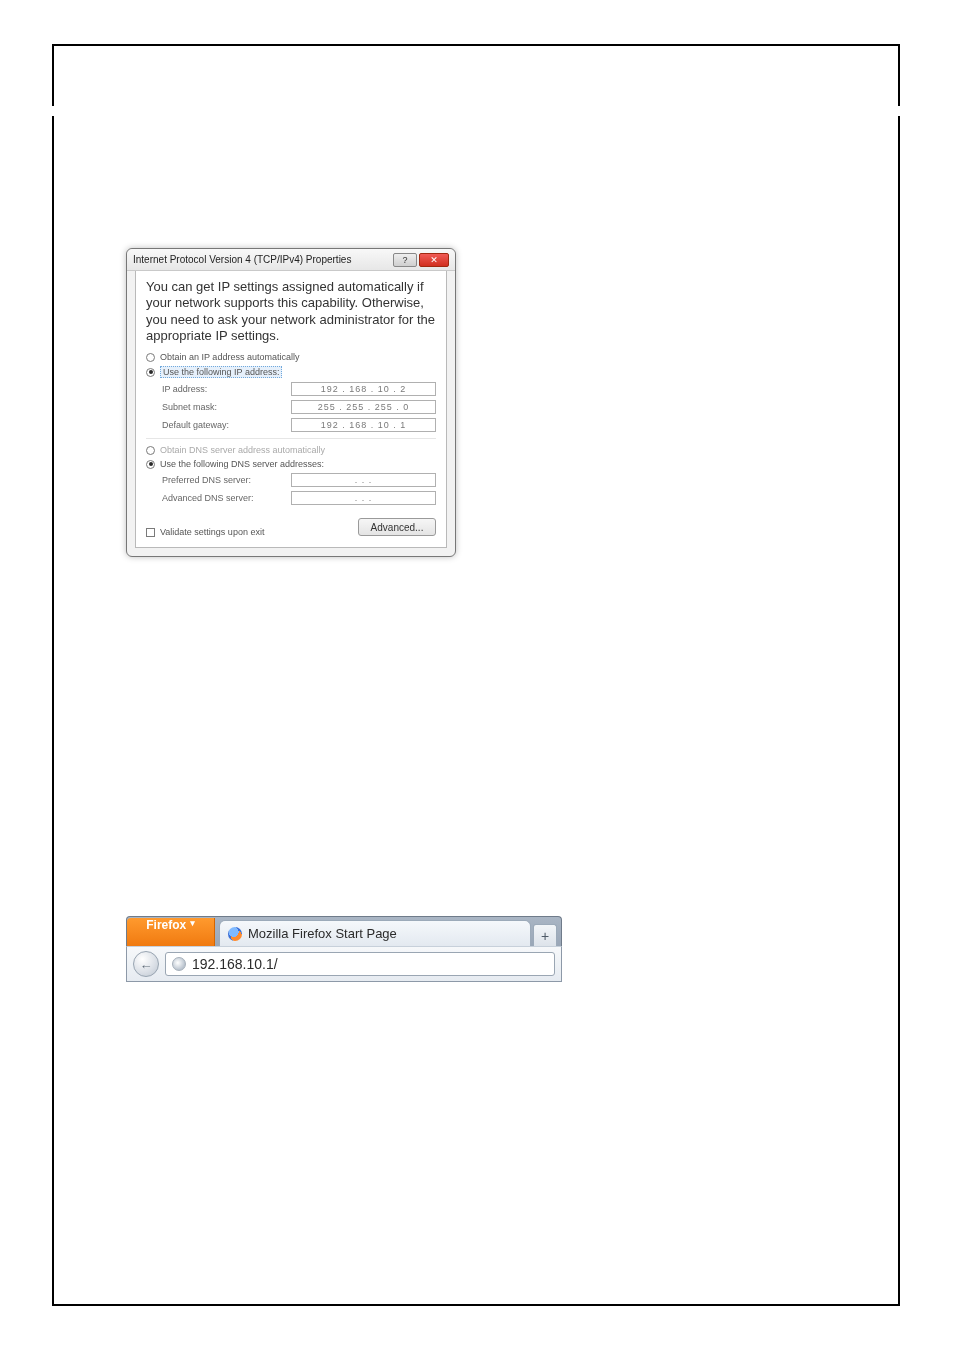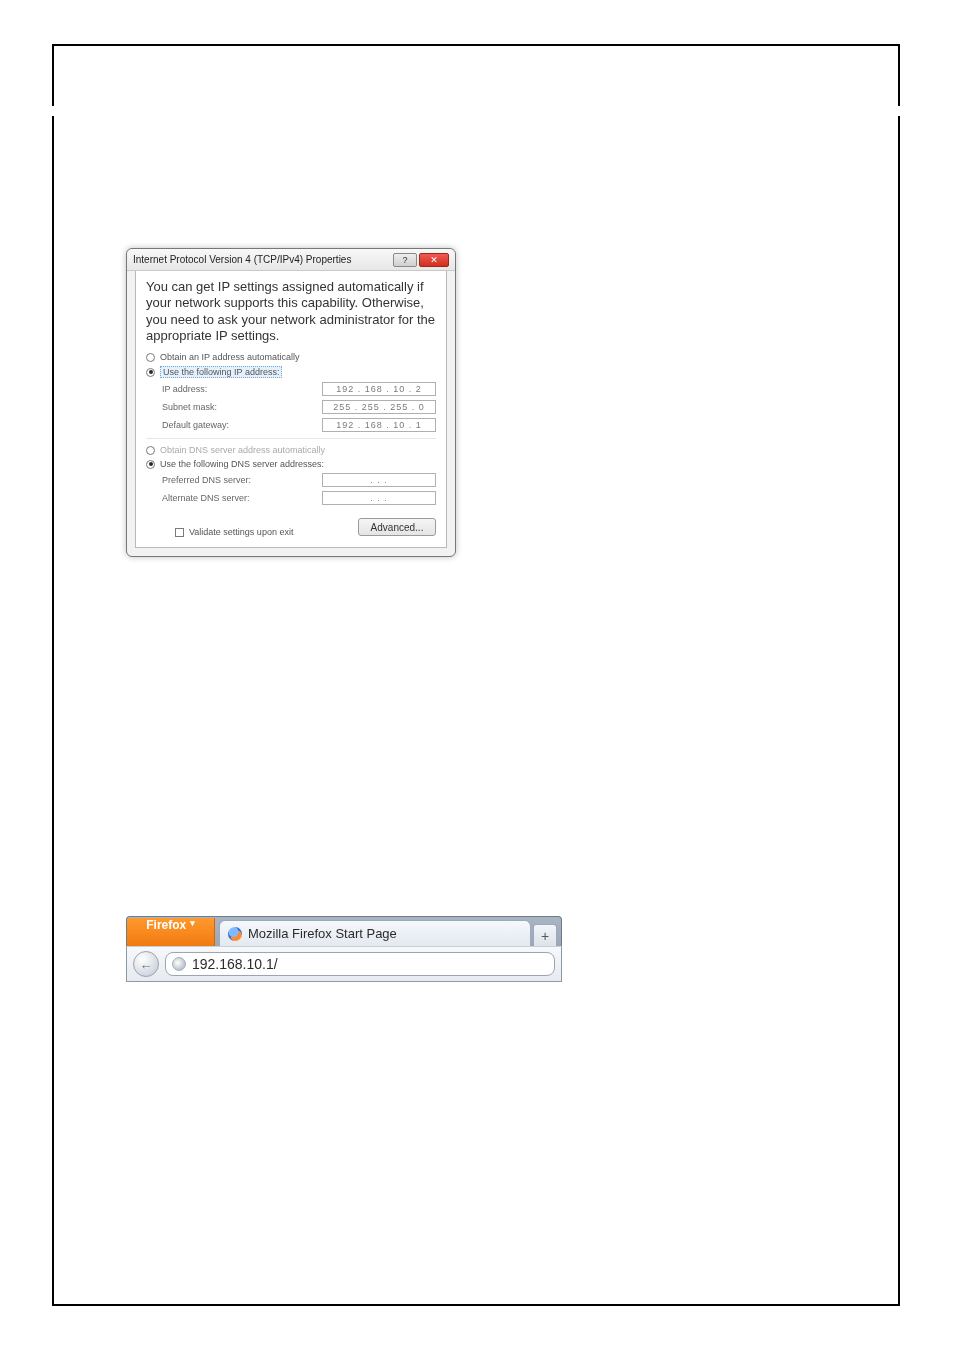--- a/index.html
+++ b/index.html
@@ -139,36 +139,36 @@
   .field-row {
     display: flex;
     align-items: center;
     margin: 3px 0 4px 16px;
     font-size: 9px;
     color: #666;
     gap: 6px;
   }
   .field-label { flex: 1; }
   .ip-input {
-    width: 114px;
+    width: 145px;
     height: 14px;
     background: #fff;
     border: 1px solid #b0b0b0;
     font-size: 9px;
     color: #7a7a7a;
     text-align: center;
     letter-spacing: 1px;
     line-height: 12px;
   }
   .sep { height: 1px; background:#e6e6e6; margin: 6px 0; }
   .radio-disabled { color:#aaa; }
   .checkbox {
     width:9px; height:9px; border:1px solid #7a7a7a; background:#fff; display:inline-block;
   }
-  .validate-row { display:flex; align-items:flex-end; gap:5px; margin-top:10px; font-size:9px; color:#555;margin-left:29px;}
+  .validate-row { display:flex; align-items:flex-end; gap:5px; margin-top:10px; font-size:9px; color:#555;}
   .adv-btn, .ok-btn, .cancel-btn {
     height: 18px;
     background: linear-gradient(#f6f6f6,#e4e4e4);
     border: 1px solid #9a9a9a;
     border-radius: 3px;
     font-size: 10px;
     color: #333;
     display:flex; align-items:center; justify-content:center;
   }
   .adv-btn { width:78px; margin-left:auto; }
@@ -264,21 +264,21 @@
     background: radial-gradient(circle at 35% 30%, #fff,#d9dee5 60%, #bcc5cf);
     border:1px solid #98a4b1;
     display:flex; align-items:center; justify-content:center;
     color:#5f6b78;
   }
   .ff-url {
     flex:1;
     height:24px;
     background:#fff;
     border:1px solid #9aa6b3;
-    border-radius:8px;
+    border-radius:3px;
     display:flex; align-items:center;
     padding:0 6px;
     gap:6px;
     color:#2b2b2b;
     font-size:14px;
   }
   .ff-url .globe {
     width:14px; height:14px; border-radius:50%;
     background: radial-gradient(circle at 40% 40%, #fff, #b9c3ce 70%);
     border:1px solid #a5afba;
@@ -331,21 +331,21 @@
     <div class="radio-row">
       <span class="radio checked"></span>
       <span class="radio-label">Use the following DNS server addresses:</span>
     </div>
 
     <div class="field-row">
       <span class="field-label">Preferred DNS server:</span>
       <span class="ip-input">.       .       .</span>
     </div>
     <div class="field-row">
-      <span class="field-label">Alternate DNS server:</span>
+      <span class="field-label">Advanced DNS server:</span>
       <span class="ip-input">.       .       .</span>
     </div>
 
     <div class="validate-adv">
       <div class="validate-row">
         <span class="checkbox"></span>
         <span>Validate settings upon exit</span>
       </div>
       <div class="adv-btn">Advanced...</div>
     </div>

